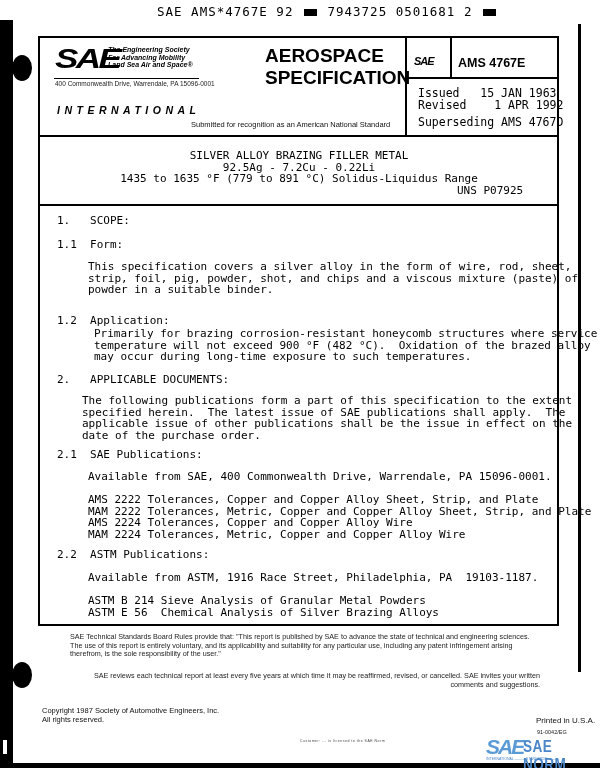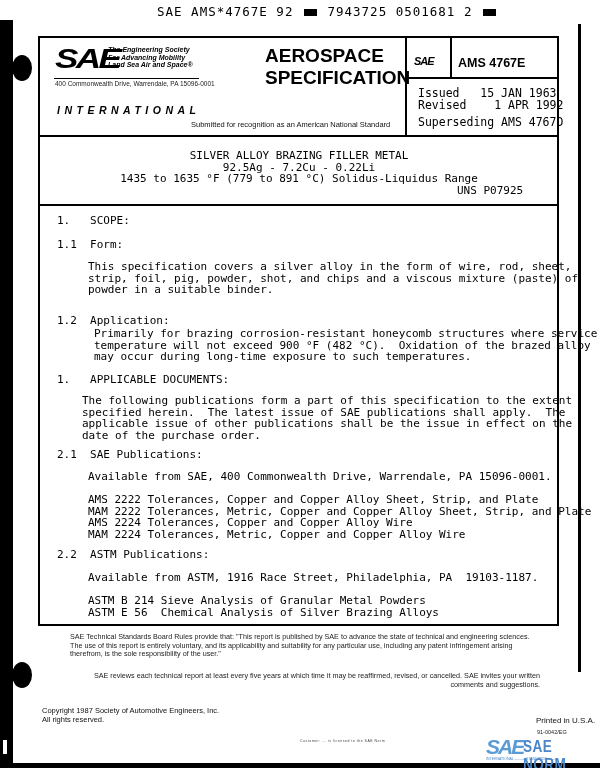--- a/index.html
+++ b/index.html
@@ -120,21 +120,21 @@
 <div class="abs sec-head mono" style="left:57px;top:238px;">1.1  Form:</div>
 <div class="abs body-text mono" style="left:88px;top:261px;">This specification covers a silver alloy in the form of wire, rod, sheet,
 strip, foil, pig, powder, shot, and chips and a viscous mixture (paste) of
 powder in a suitable binder.</div>
 
 <div class="abs sec-head mono" style="left:57px;top:314px;">1.2  Application:</div>
 <div class="abs body-text mono" style="left:88px;top:328px;margin-left:6px;">Primarily for brazing corrosion-resistant honeycomb structures where service
 temperature will not exceed 900 °F (482 °C).  Oxidation of the brazed alloy
 may occur during long-time exposure to such temperatures.</div>
 
-<div class="abs sec-head mono" style="left:57px;top:373px;">1.   APPLICABLE DOCUMENTS:</div>
+<div class="abs sec-head mono" style="left:57px;top:373px;">2.   APPLICABLE DOCUMENTS:</div>
 <div class="abs body-text mono" style="left:82px;top:395px;">The following publications form a part of this specification to the extent
 specified herein.  The latest issue of SAE publications shall apply.  The
 applicable issue of other publications shall be the issue in effect on the
 date of the purchase order.</div>
 
 <div class="abs sec-head mono" style="left:57px;top:448px;">2.1  SAE Publications:</div>
 <div class="abs body-text mono" style="left:88px;top:471px;">Available from SAE, 400 Commonwealth Drive, Warrendale, PA 15096-0001.</div>
 <div class="abs body-text mono" style="left:88px;top:494px;">AMS 2222 Tolerances, Copper and Copper Alloy Sheet, Strip, and Plate
 MAM 2222 Tolerances, Metric, Copper and Copper Alloy Sheet, Strip, and Plate
 AMS 2224 Tolerances, Copper and Copper Alloy Wire

